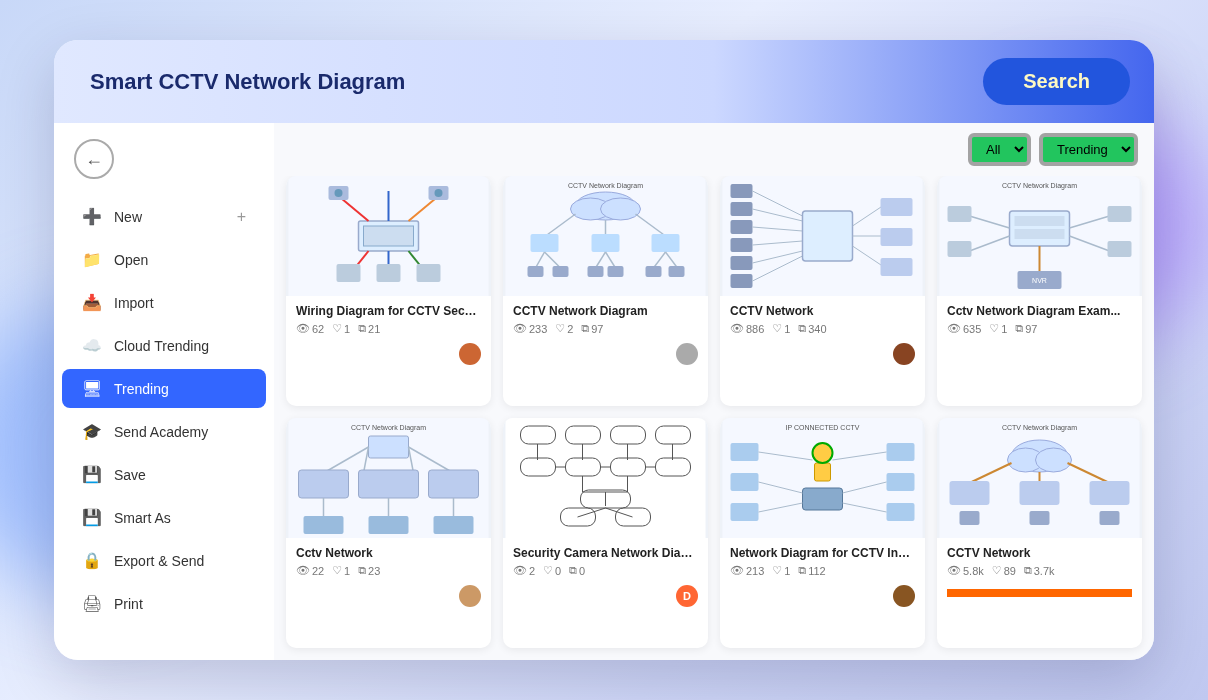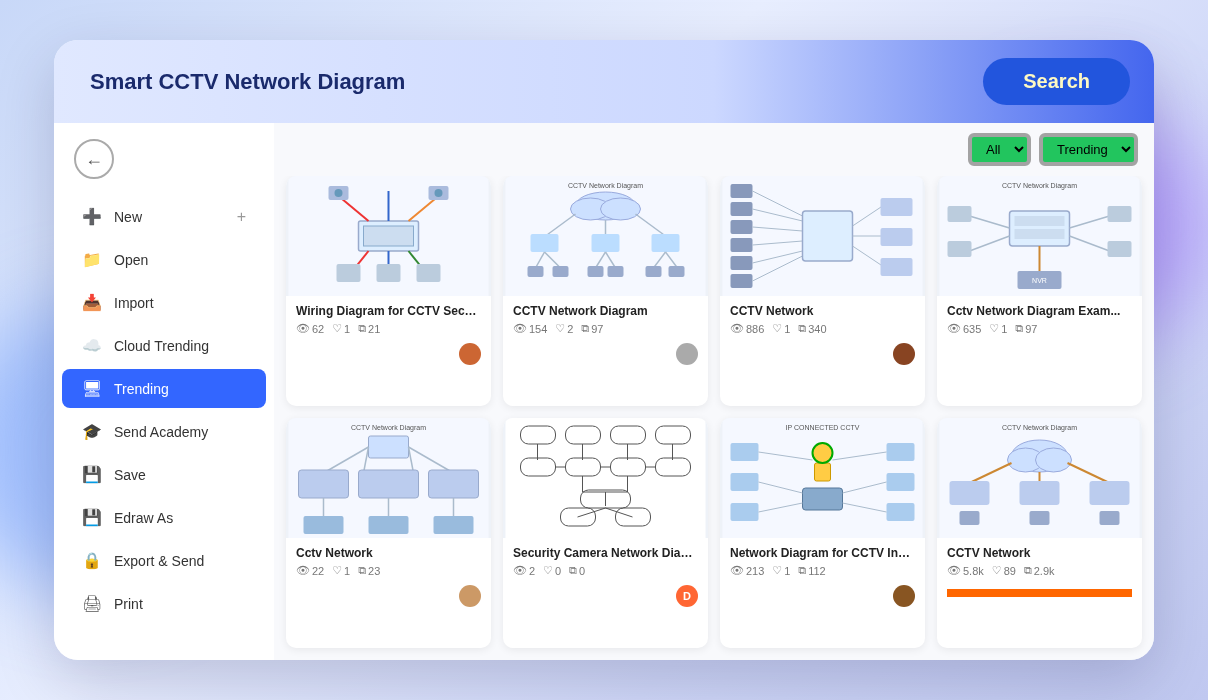--- a/index.html
+++ b/index.html
@@ -320,21 +320,21 @@
         <span>Send Academy</span>
       </div>
 
       <div class="sidebar-item">
         <span class="sidebar-icon">💾</span>
         <span>Save</span>
       </div>
 
       <div class="sidebar-item">
         <span class="sidebar-icon">💾</span>
-        <span>Edraw As</span>
+        <span>Smart As</span>
       </div>
 
       <div class="sidebar-item">
         <span class="sidebar-icon">🔒</span>
         <span>Export &amp; Send</span>
       </div>
 
       <div class="sidebar-item">
         <span class="sidebar-icon">🖨</span>
         <span>Print</span>
@@ -432,21 +432,21 @@
               <rect x="102" y="90" width="16" height="11" fill="#99aacc" rx="2"></rect>
               <rect x="140" y="90" width="16" height="11" fill="#99aacc" rx="2"></rect>
               <rect x="163" y="90" width="16" height="11" fill="#99aacc" rx="2"></rect>
             </svg>
           </div>
           <div class="card-info">
             <div class="card-title">CCTV Network Diagram</div>
             <div class="card-stats">
               <span class="stat-item">
                   <span>👁</span>
-                  <span>154</span>
+                  <span>233</span>
                 </span>
               <span class="stat-item">
                   <span>♡</span>
                   <span>2</span>
                 </span>
               <span class="stat-item">
                   <span>⧉</span>
                   <span>97</span>
                 </span>
             </div>
@@ -741,21 +741,21 @@
               <span class="stat-item">
                   <span>👁</span>
                   <span>5.8k</span>
                 </span>
               <span class="stat-item">
                   <span>♡</span>
                   <span>89</span>
                 </span>
               <span class="stat-item">
                   <span>⧉</span>
-                  <span>2.9k</span>
+                  <span>3.7k</span>
                 </span>
             </div>
           </div>
           <div class="card-footer">
             <div class="orange-bar" style="height:8px; background:#ff6600; border-radius:0 0 0 0; margin-top:4px;"></div>
           </div>
         </div>
 
       </div>
     </div>

